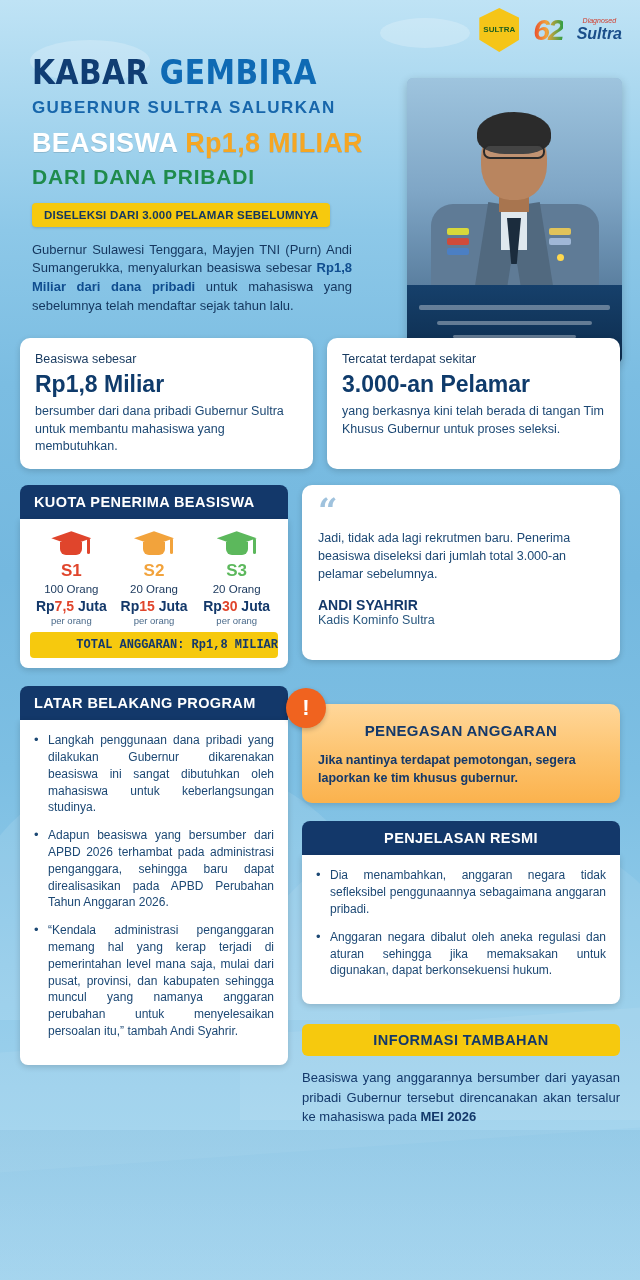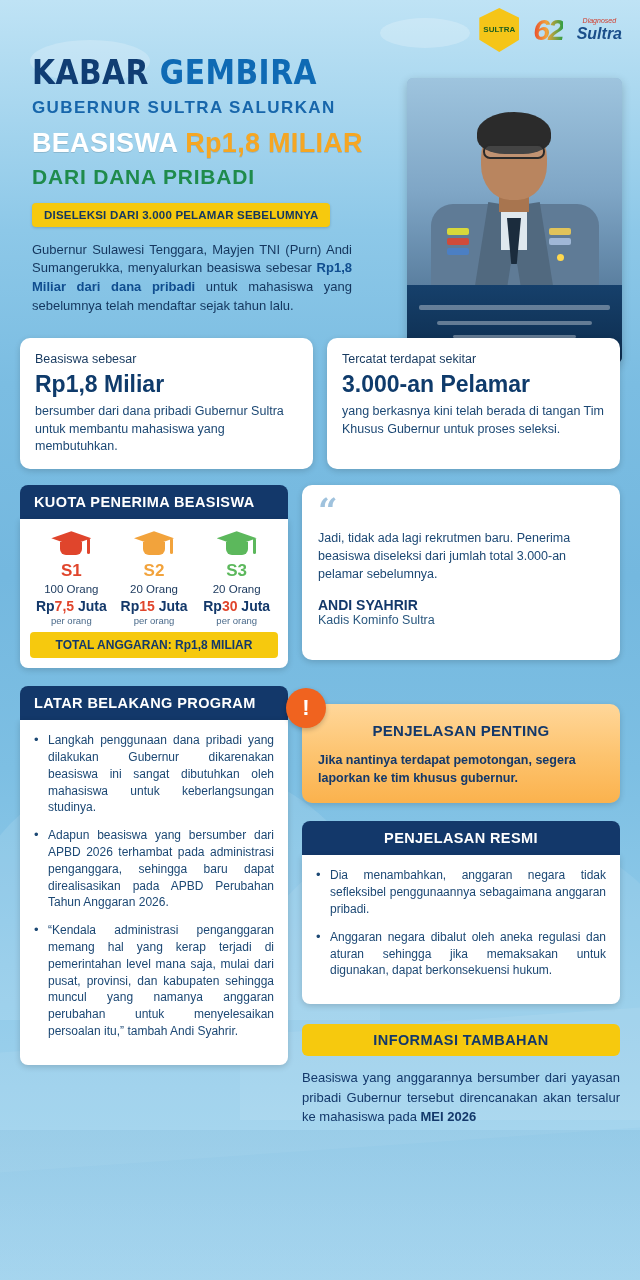--- a/index.html
+++ b/index.html
@@ -257,22 +257,22 @@
 
   .total-bar {
     margin-top: 10px;
     background: #13386a; color: #fff;
     font-size: 12px; font-weight: bold; text-align: center;
     padding: 6px 0; border-radius: 4px;
   }
   .total-bar-2 {
     margin-top: 6px;
     background: #f6c90e; color: #13386a;
-    font-size: 12px; font-weight: bold; text-align: center;
-    padding: 6px 0; border-radius: 4px;
+    font-size: 12px; font-weight: bold; text-align: right;
+    padding: 6px 0; border-radius: 4px; font-family: Liberation Mono, monospace;
   }
 
   .quote-card {
     background: #ffffff;
     border-radius: 10px;
     box-shadow: 0 2px 6px rgba(0,0,0,0.16);
     padding: 14px 16px 16px;
     min-height: 175px;
   }
   .quote-mark {
@@ -483,21 +483,21 @@
             <li>Langkah penggunaan dana pribadi yang dilakukan Gubernur dikarenakan beasiswa ini sangat dibutuhkan oleh mahasiswa untuk keberlangsungan studinya.</li>
             <li>Adapun beasiswa yang bersumber dari APBD 2026 terhambat pada administrasi penganggara, sehingga baru dapat direalisasikan pada APBD Perubahan Tahun Anggaran 2026.</li>
             <li>“Kendala administrasi penganggaran memang hal yang kerap terjadi di pemerintahan level mana saja, mulai dari pusat, provinsi, dan kabupaten sehingga muncul yang namanya anggaran perubahan untuk menyelesaikan persoalan itu,” tambah Andi Syahrir.</li>
           </ul>
         </div>
       </div>
 
       <div class="col-right">
         <div class="warn-card">
           <div class="warn-icon">!</div>
-          <div class="warn-title">PENJELASAN PENTING</div>
+          <div class="warn-title">PENEGASAN ANGGARAN</div>
           <div class="warn-text-b">Jika nantinya terdapat pemotongan, segera laporkan ke tim khusus gubernur.</div>
         </div>
 
         <div style="margin-top:18px;">
           <div class="blue-head center">PENJELASAN RESMI</div>
           <div class="resmi-card">
             <ul class="bul">
               <li>Dia menambahkan, anggaran negara tidak sefleksibel penggunaannya sebagaimana anggaran pribadi.</li>
               <li>Anggaran negara dibalut oleh aneka regulasi dan aturan sehingga jika memaksakan untuk digunakan, dapat berkonsekuensi hukum.</li>
             </ul>

